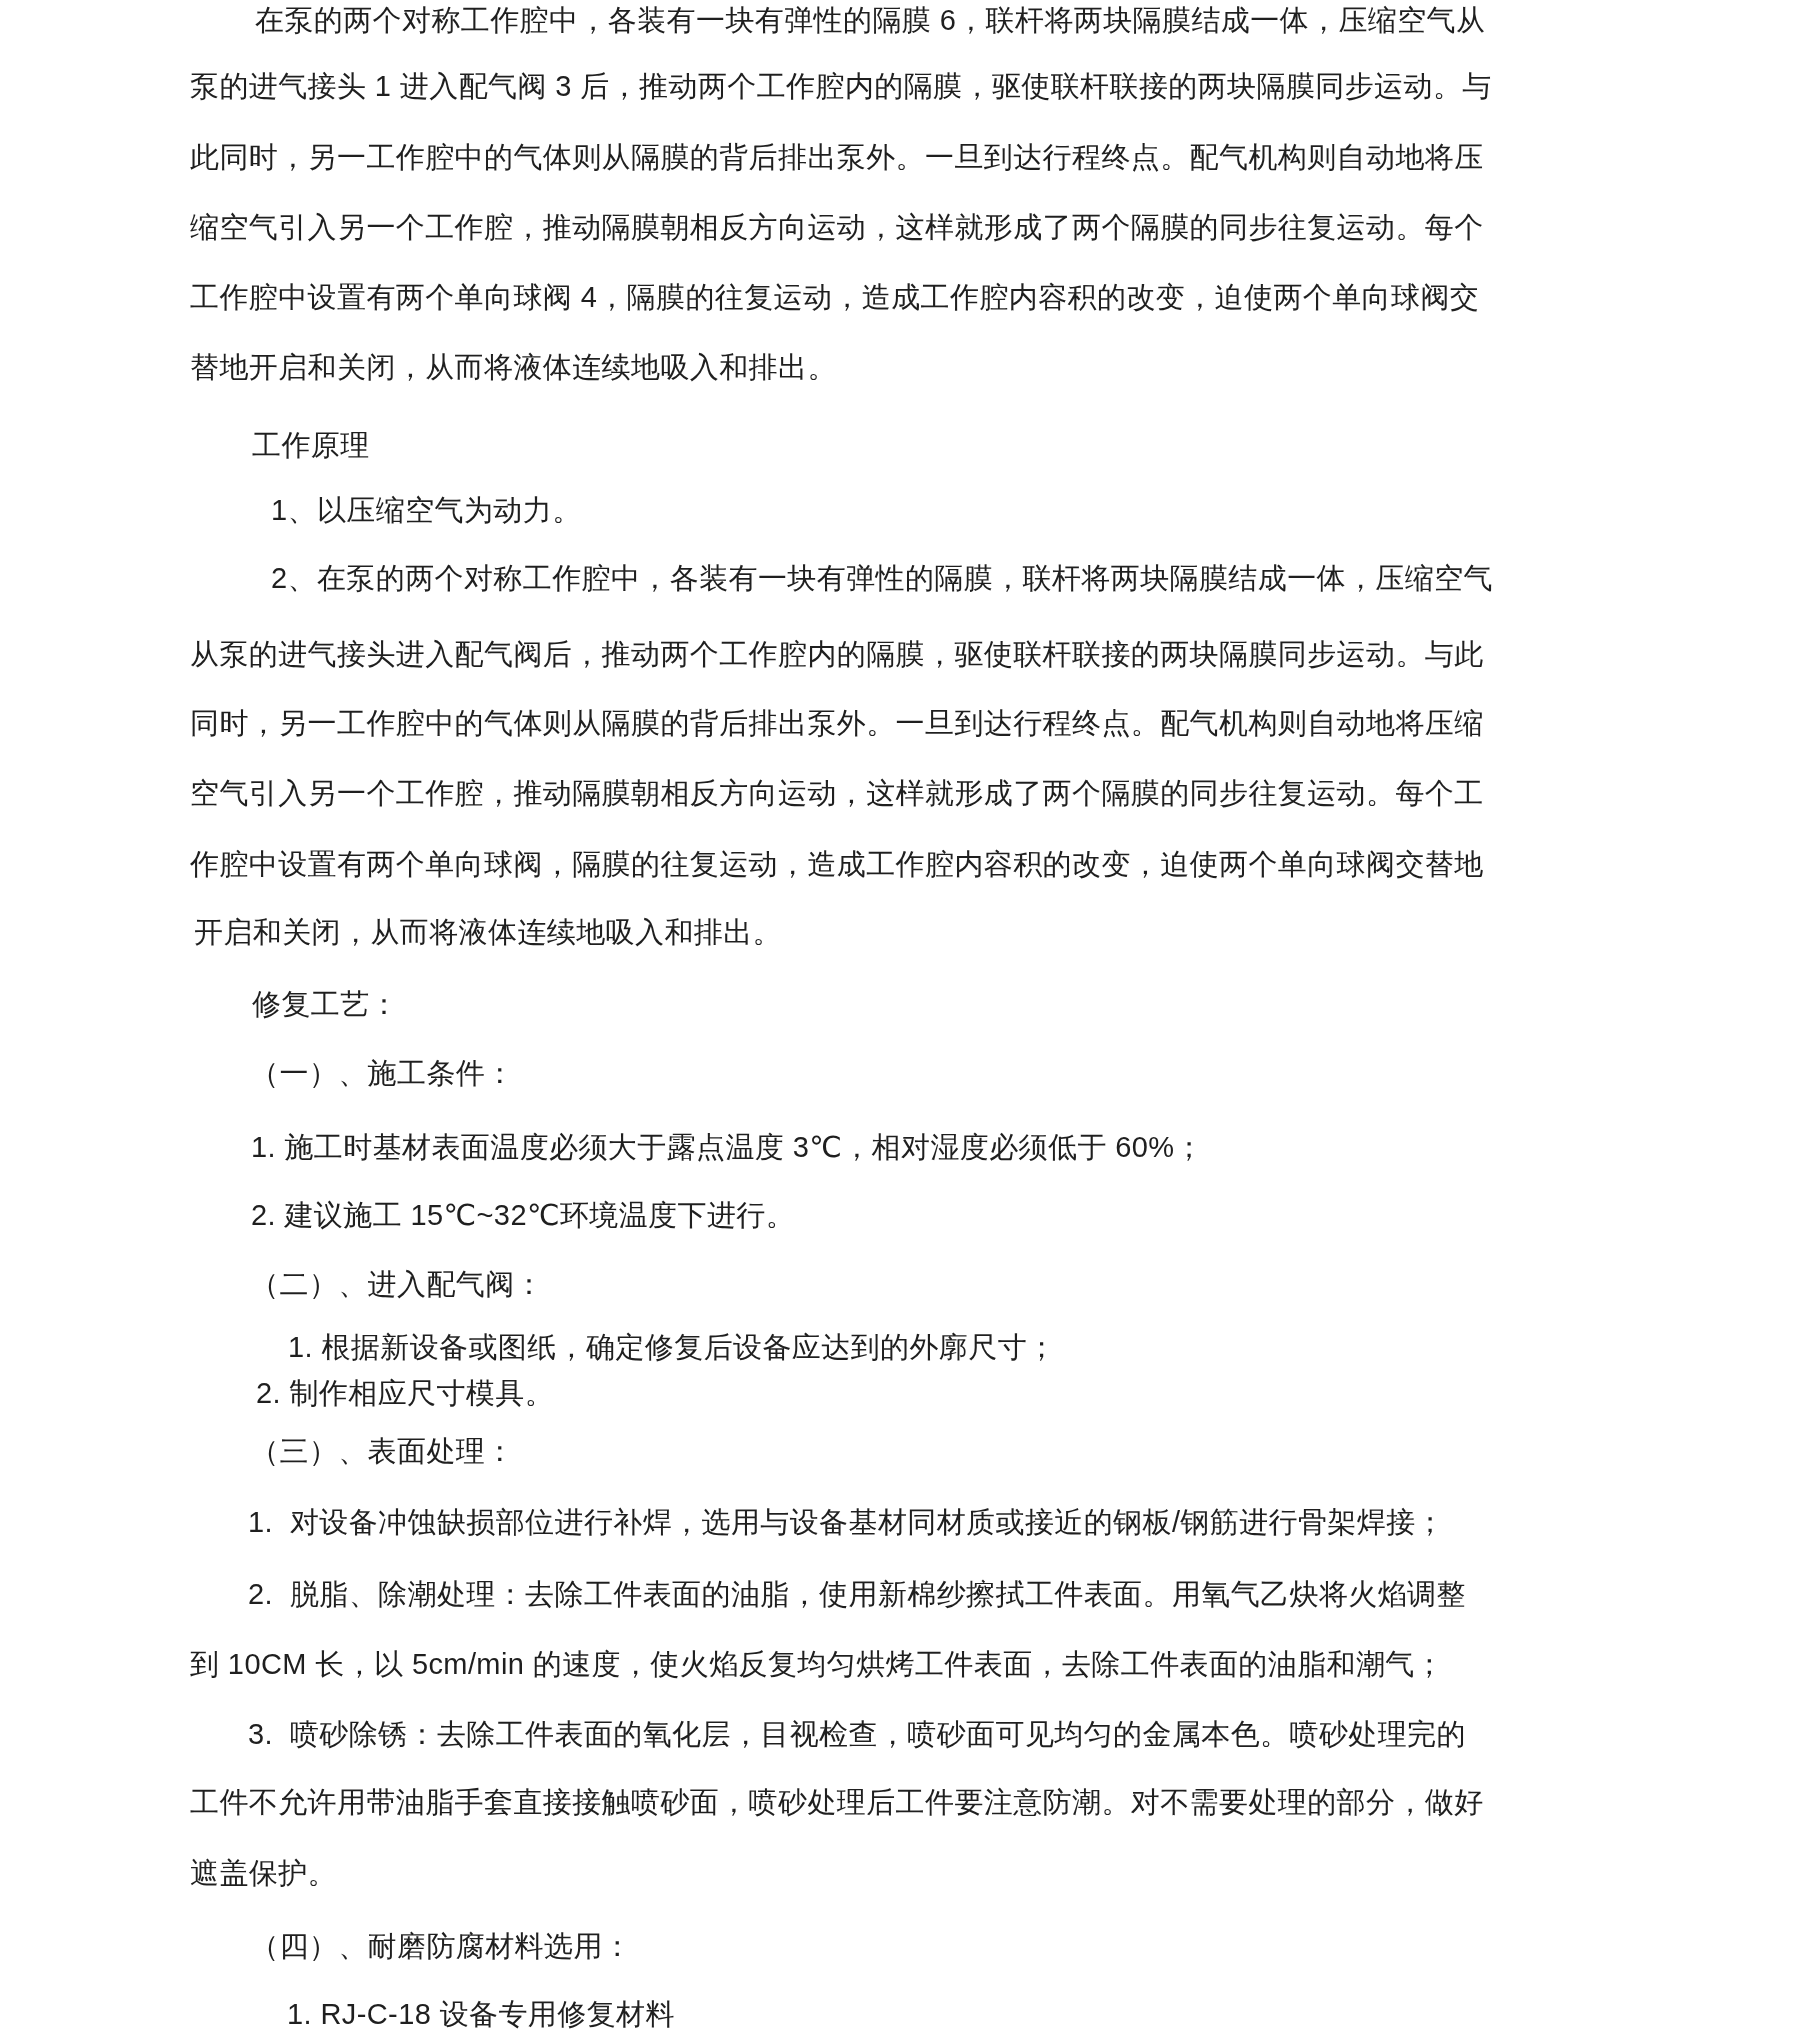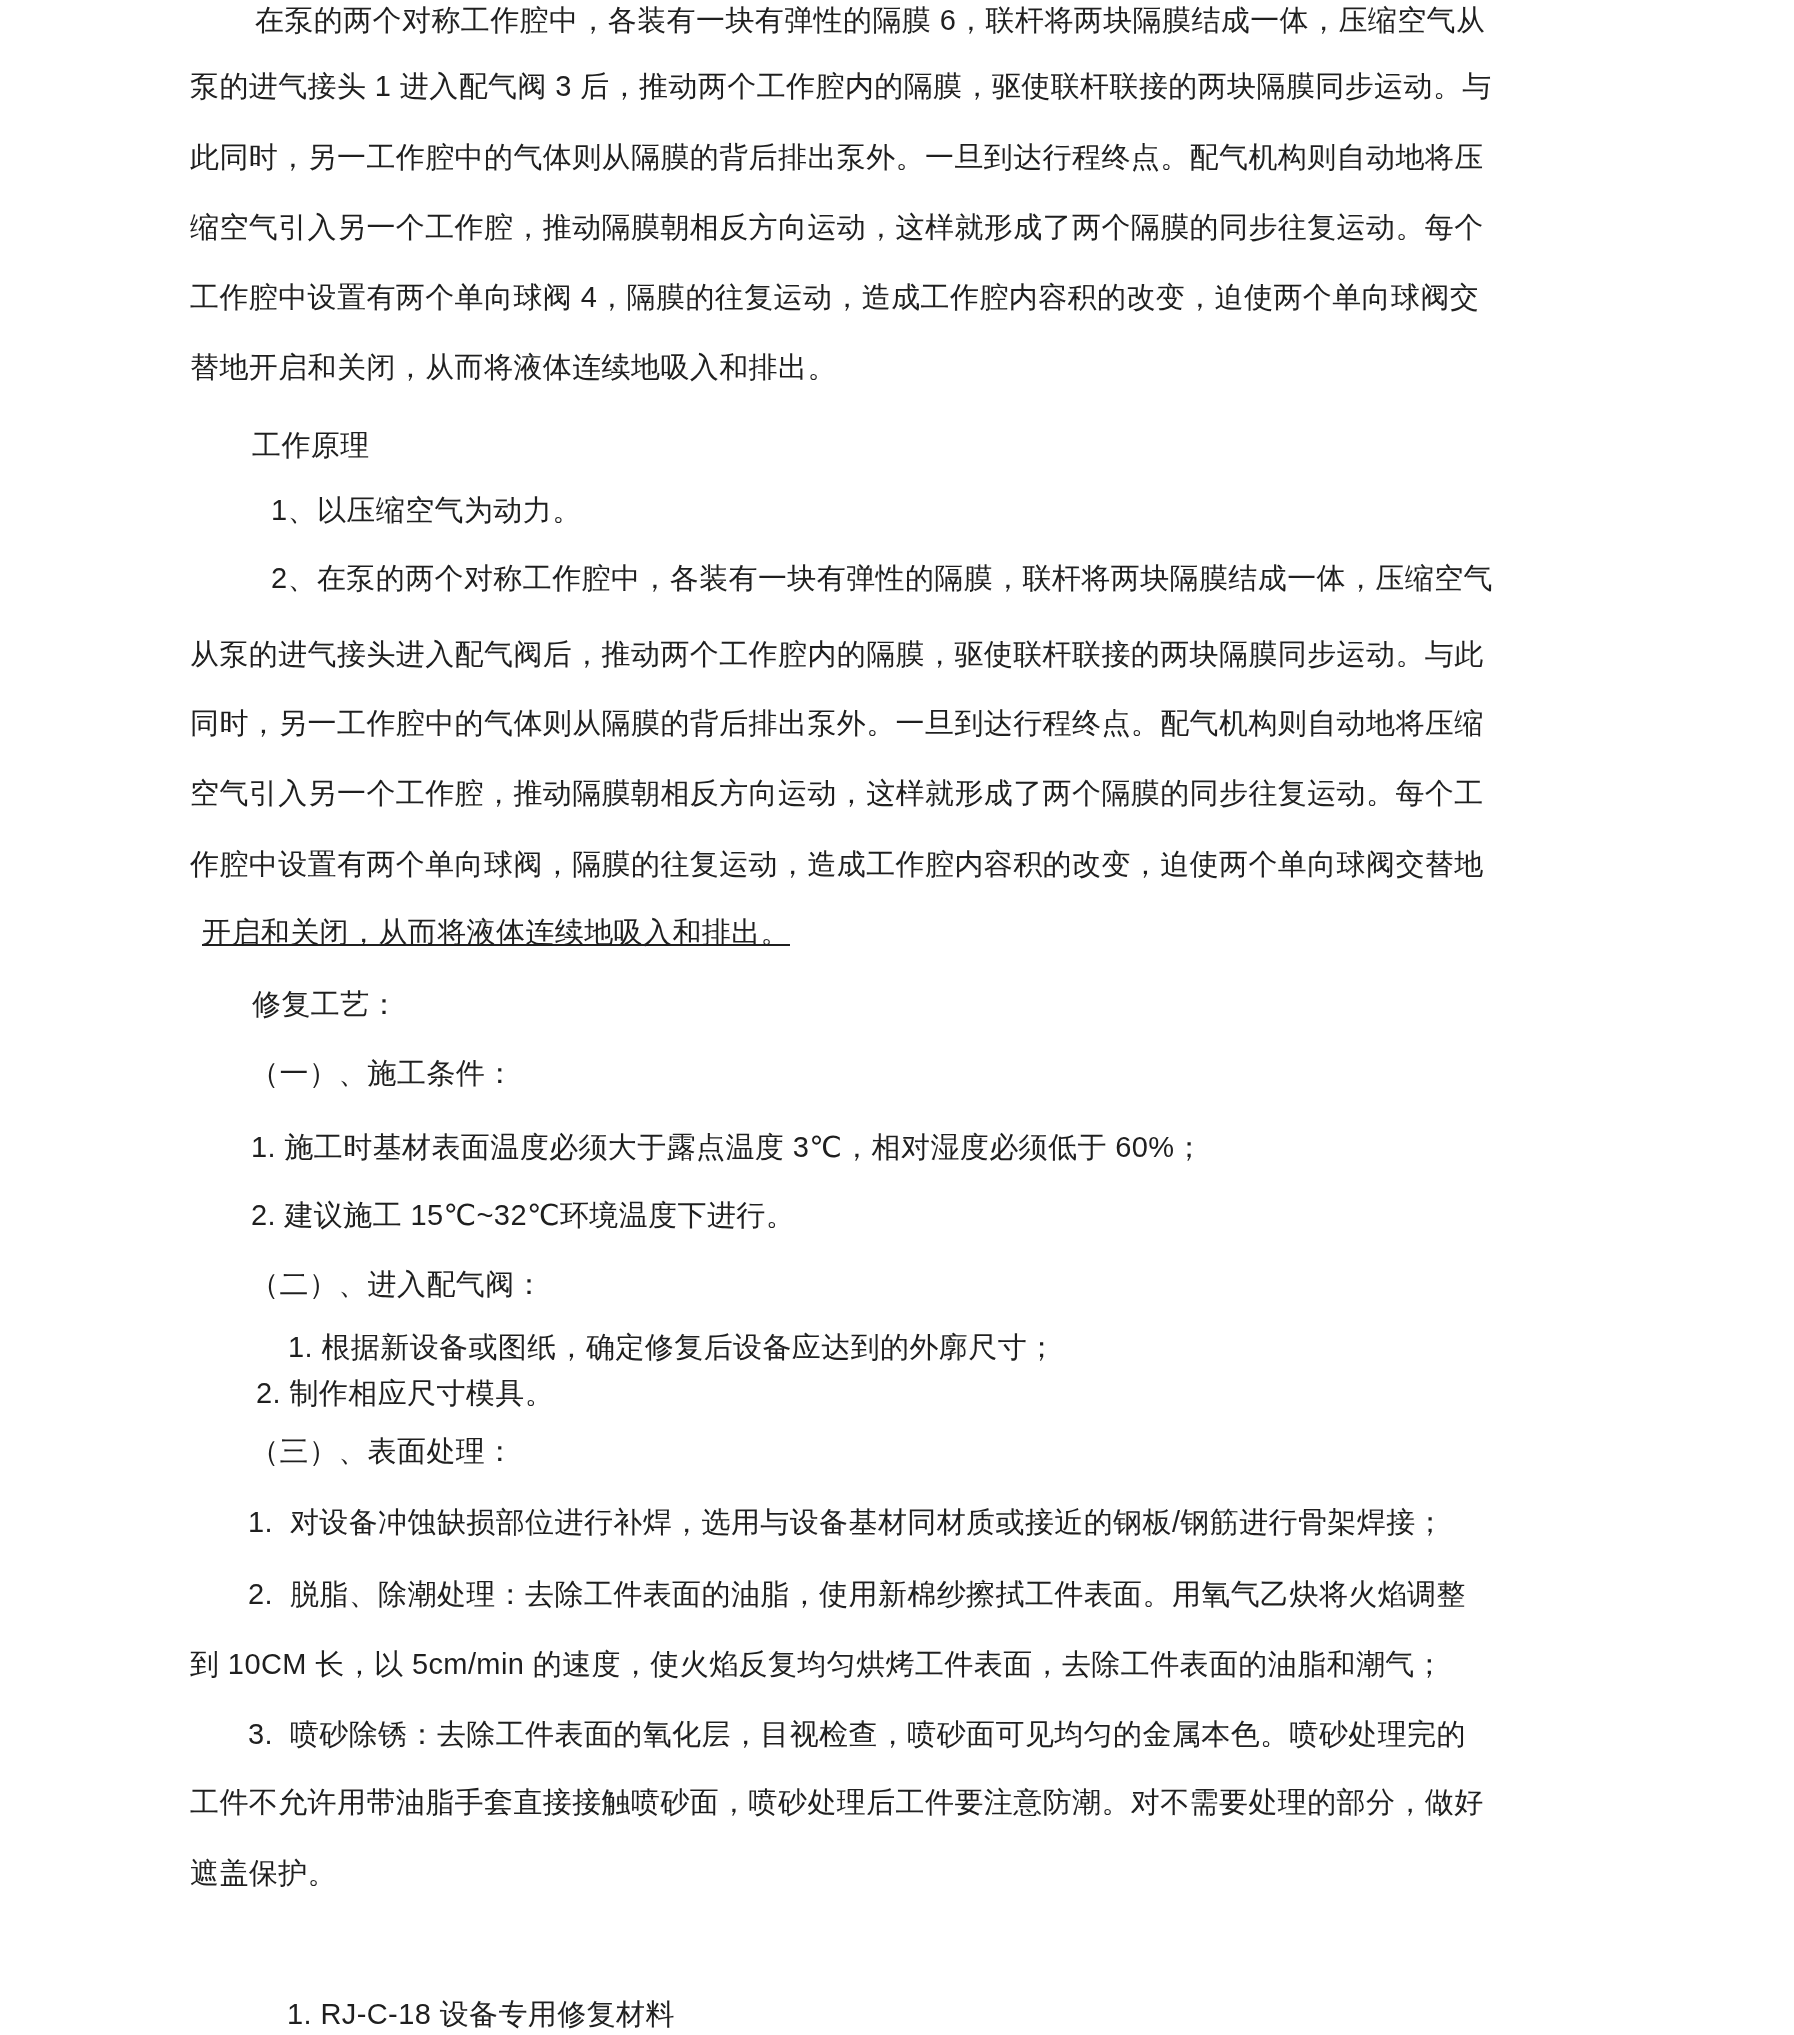--- a/index.html
+++ b/index.html
@@ -38,36 +38,37 @@
   <div class="line" style="top:278px;  left:190px;">工作腔中设置有两个单向球阀 4，隔膜的往复运动，造成工作腔内容积的改变，迫使两个单向球阀交</div>
   <div class="line" style="top:348px;  left:190px;">替地开启和关闭，从而将液体连续地吸入和排出。</div>
 
   <div class="line" style="top:426px;  left:252px;">工作原理</div>
   <div class="line" style="top:491px;  left:271px;">1、以压缩空气为动力。</div>
   <div class="line" style="top:559px;  left:271px;text-align:center;">2、在泵的两个对称工作腔中，各装有一块有弹性的隔膜，联杆将两块隔膜结成一体，压缩空气</div>
   <div class="line" style="top:635px;  left:190px;">从泵的进气接头进入配气阀后，推动两个工作腔内的隔膜，驱使联杆联接的两块隔膜同步运动。与此</div>
   <div class="line" style="top:704px;  left:190px;">同时，另一工作腔中的气体则从隔膜的背后排出泵外。一旦到达行程终点。配气机构则自动地将压缩</div>
   <div class="line" style="top:774px; left:190px;">空气引入另一个工作腔，推动隔膜朝相反方向运动，这样就形成了两个隔膜的同步往复运动。每个工</div>
   <div class="line" style="top:845px; left:190px;">作腔中设置有两个单向球阀，隔膜的往复运动，造成工作腔内容积的改变，迫使两个单向球阀交替地</div>
-  <div class="line" style="top:913px; left:202px;text-decoration:underline;">开启和关闭，从而将液体连续地吸入和排出。</div>
+  <div class="line" style="top:913px; left:194px;">开启和关闭，从而将液体连续地吸入和排出。</div>
 
   <div class="line" style="top:985px; left:252px;">修复工艺：</div>
 
   <div class="line" style="top:1054px; left:250px;">（一）、施工条件：</div>
   <div class="line" style="top:1128px; left:251px;">1. 施工时基材表面温度必须大于露点温度 3℃，相对湿度必须低于 60%；</div>
   <div class="line" style="top:1196px; left:251px;">2. 建议施工 15℃~32℃环境温度下进行。</div>
 
   <div class="line" style="top:1265px; left:250px;">（二）、进入配气阀：</div>
   <div class="line" style="top:1328px; left:288px;">1. 根据新设备或图纸，确定修复后设备应达到的外廓尺寸；</div>
   <div class="line" style="top:1374px; left:256px;">2. 制作相应尺寸模具。</div>
 
   <div class="line" style="top:1432px; left:250px;">（三）、表面处理：</div>
   <div class="line" style="top:1503px; left:248px;">1.  对设备冲蚀缺损部位进行补焊，选用与设备基材同材质或接近的钢板/钢筋进行骨架焊接；</div>
   <div class="line" style="top:1575px; left:248px;">2.  脱脂、除潮处理：去除工件表面的油脂，使用新棉纱擦拭工件表面。用氧气乙炔将火焰调整</div>
   <div class="line" style="top:1645px; left:190px;">到 10CM 长，以 5cm/min 的速度，使火焰反复均匀烘烤工件表面，去除工件表面的油脂和潮气；</div>
   <div class="line" style="top:1715px; left:248px;">3.  喷砂除锈：去除工件表面的氧化层，目视检查，喷砂面可见均匀的金属本色。喷砂处理完的</div>
   <div class="line" style="top:1783px; left:190px;">工件不允许用带油脂手套直接接触喷砂面，喷砂处理后工件要注意防潮。对不需要处理的部分，做好</div>
   <div class="line" style="top:1854px; left:190px;">遮盖保护。</div>
 
+  <div class="line" style="top:1927px; left:250px;">（四）、耐磨防腐材料选用：</div>
   <div class="line" style="top:1995px; left:287px;">1. RJ-C-18 设备专用修复材料</div>
 
 </div>
 
 
 </body></html>

